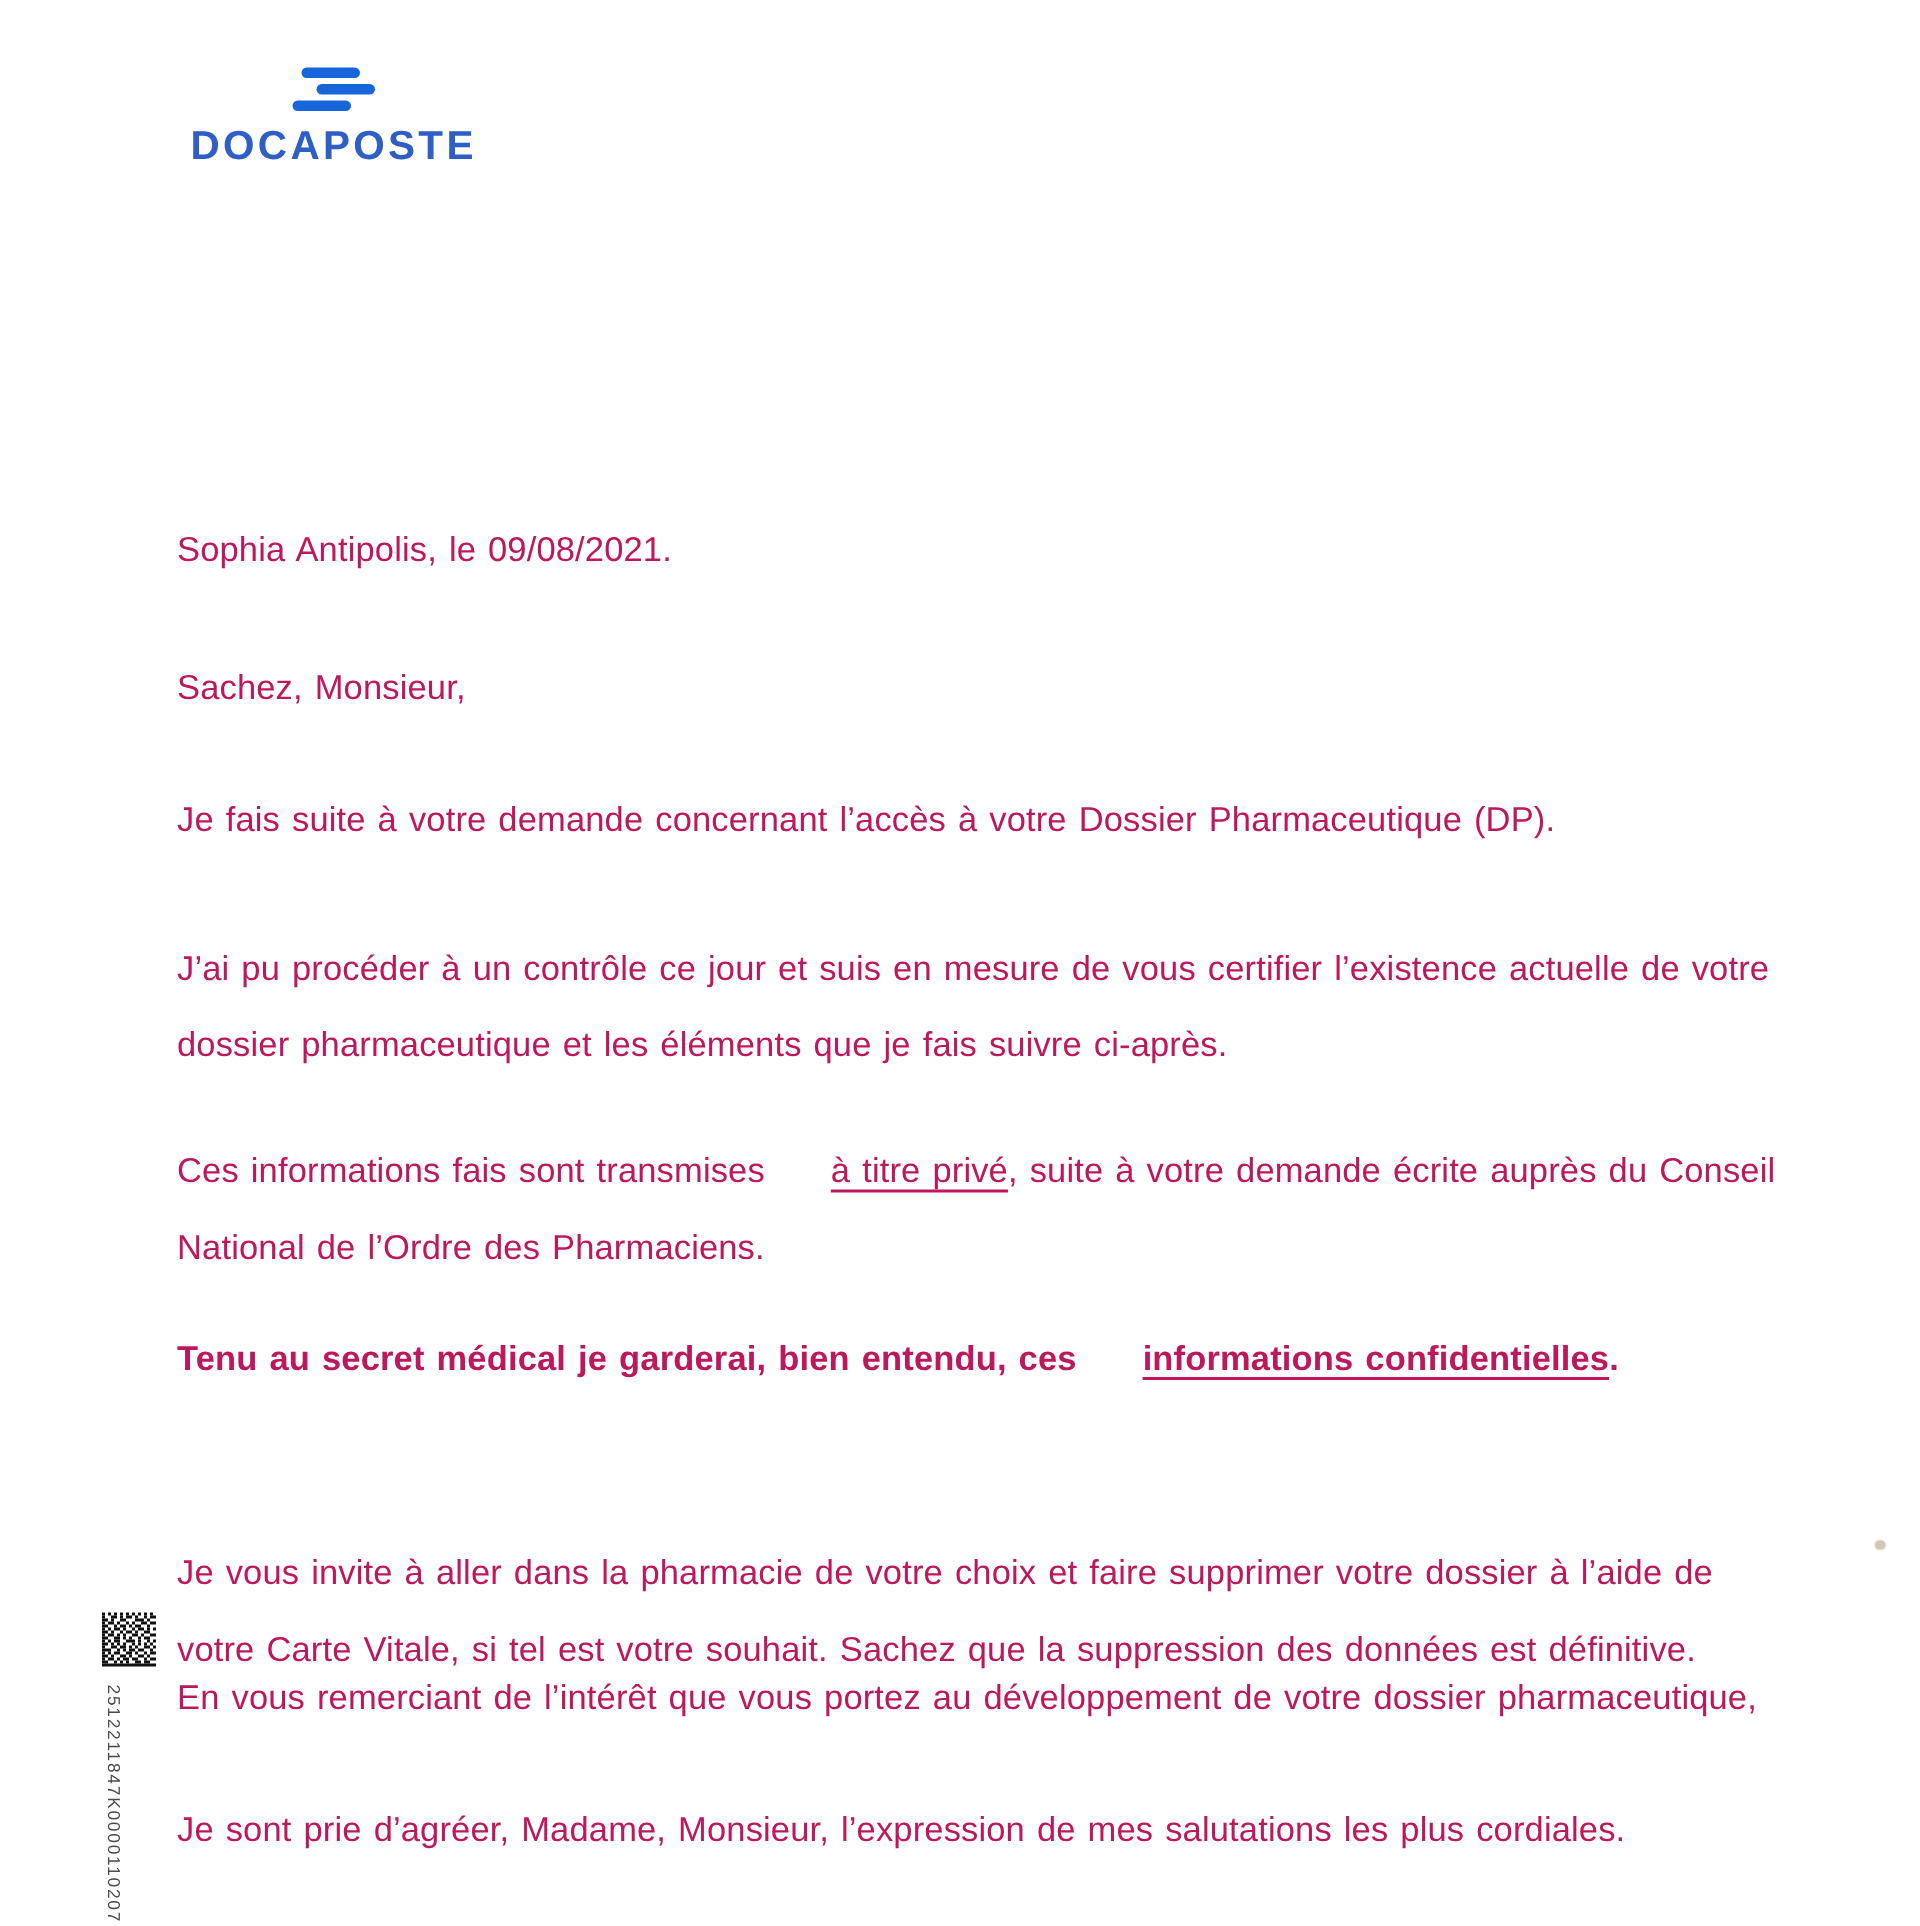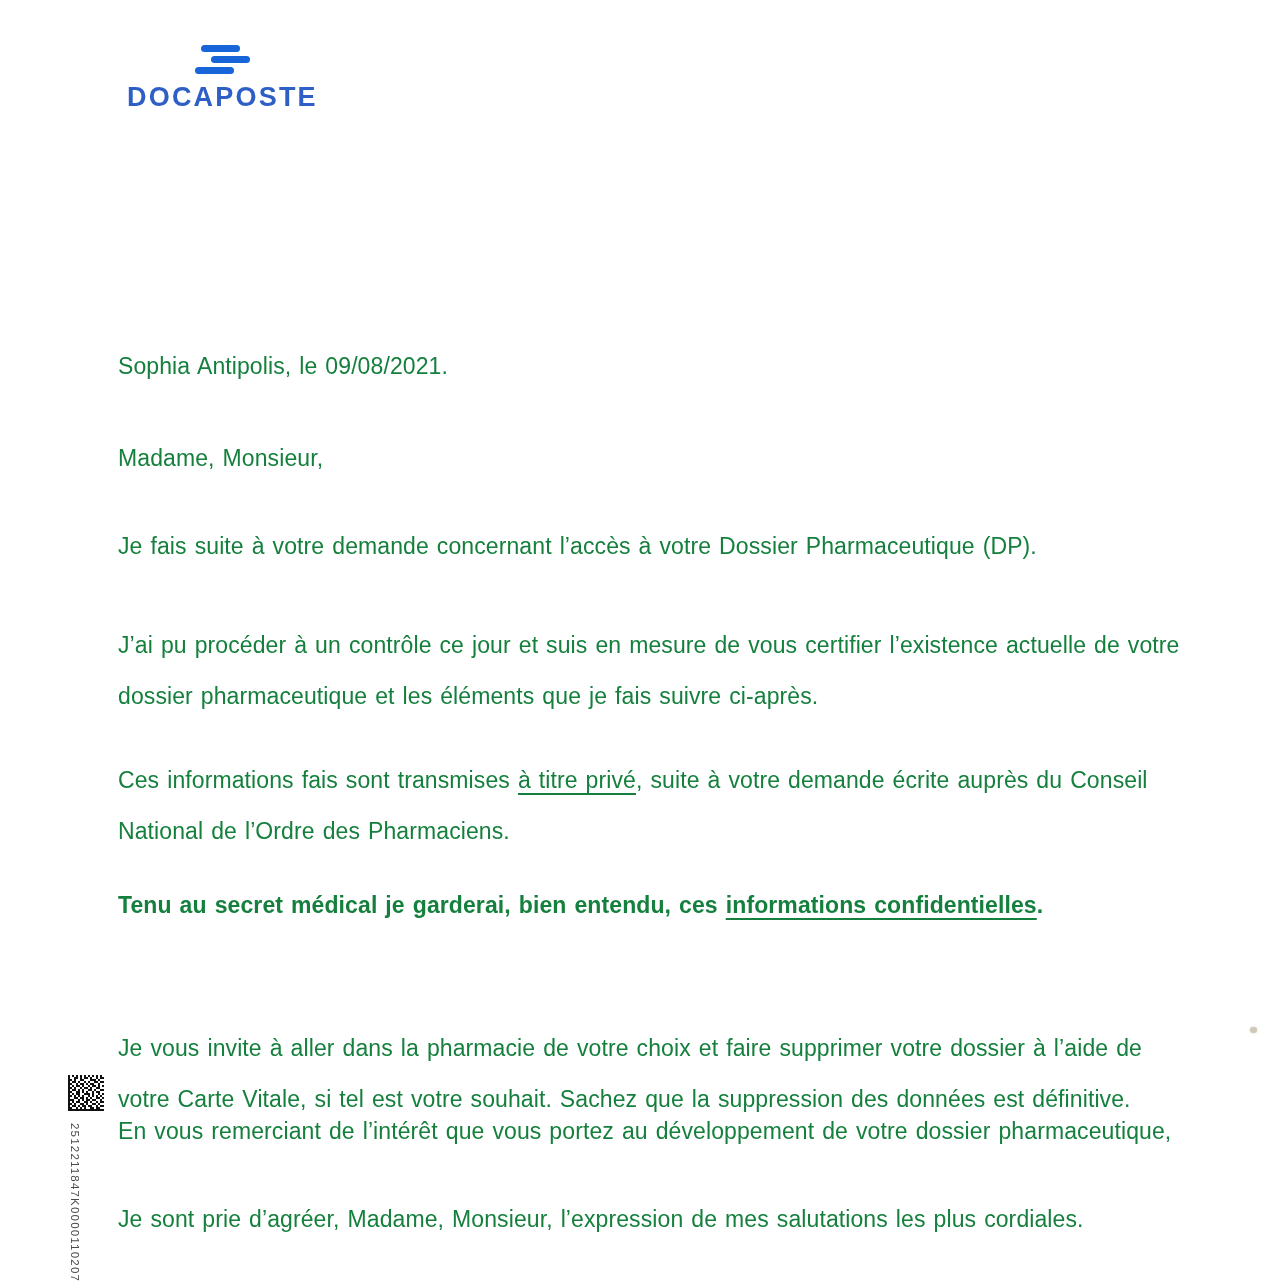--- a/index.html
+++ b/index.html
@@ -49,37 +49,38 @@
 
   
   .para {
     position: absolute;
     left: 118px;
     width: 1075px;
     font-size: 23px;
     line-height: 51px;
     letter-spacing: 0.1px;
     word-spacing: 1.5px;
-    color: #15803d;
+    color: #be185d;
   }
   .single { line-height: 28px; }
   .p-date     { top: 352px; }
   .p-salut    { top: 444px; }
   .p-1        { top: 532px; }
   .p-2        { top: 620px; }
   .p-3        { top: 755px; }
   .p-4        { top: 891px; font-weight: bold; }
   .p-5        { top: 1023px; }
   .p-6        { top: 1117px; }
   .p-7        { top: 1205px; }
 
   .u {
     text-decoration: underline;
     text-decoration-thickness: 1.5px;
     text-underline-offset: 5px;
+    margin-left: 36px;
   }
 
   
   .barcode {
     position: absolute;
     left: 68px;
     top: 1075px;
     width: 36px;
     height: 36px;
     display: grid;
@@ -121,21 +122,21 @@
 
   <div class="logo">
     <span class="logo-bar b1"></span>
     <span class="logo-bar b2"></span>
     <span class="logo-bar b3"></span>
     <div class="logo-wordmark">DOCAPOSTE</div>
   </div>
 
   <div class="para single p-date">Sophia Antipolis, le 09/08/2021.</div>
 
-  <div class="para single p-salut">Madame, Monsieur,</div>
+  <div class="para single p-salut">Sachez, Monsieur,</div>
 
   <div class="para single p-1">Je fais suite à votre demande concernant l’accès à votre Dossier Pharmaceutique (DP).</div>
 
   <div class="para p-2">J’ai pu procéder à un contrôle ce jour et suis en mesure de vous certifier l’existence actuelle de votre dossier pharmaceutique et les éléments que je fais suivre ci-après.</div>
 
   <div class="para p-3"><span>Ces informations fais sont transmises </span><span class="u">à titre privé</span><span>, suite à votre demande écrite auprès du Conseil National de l’Ordre des Pharmaciens.</span></div>
 
   <div class="para single p-4"><span>Tenu au secret médical je garderai, bien entendu, ces </span><span class="u">informations confidentielles</span><span>.</span></div>
 
   <div class="para p-5">Je vous invite à aller dans la pharmacie de votre choix et faire supprimer votre dossier à l’aide de votre Carte Vitale, si tel est votre souhait. Sachez que la suppression des données est définitive.</div>

